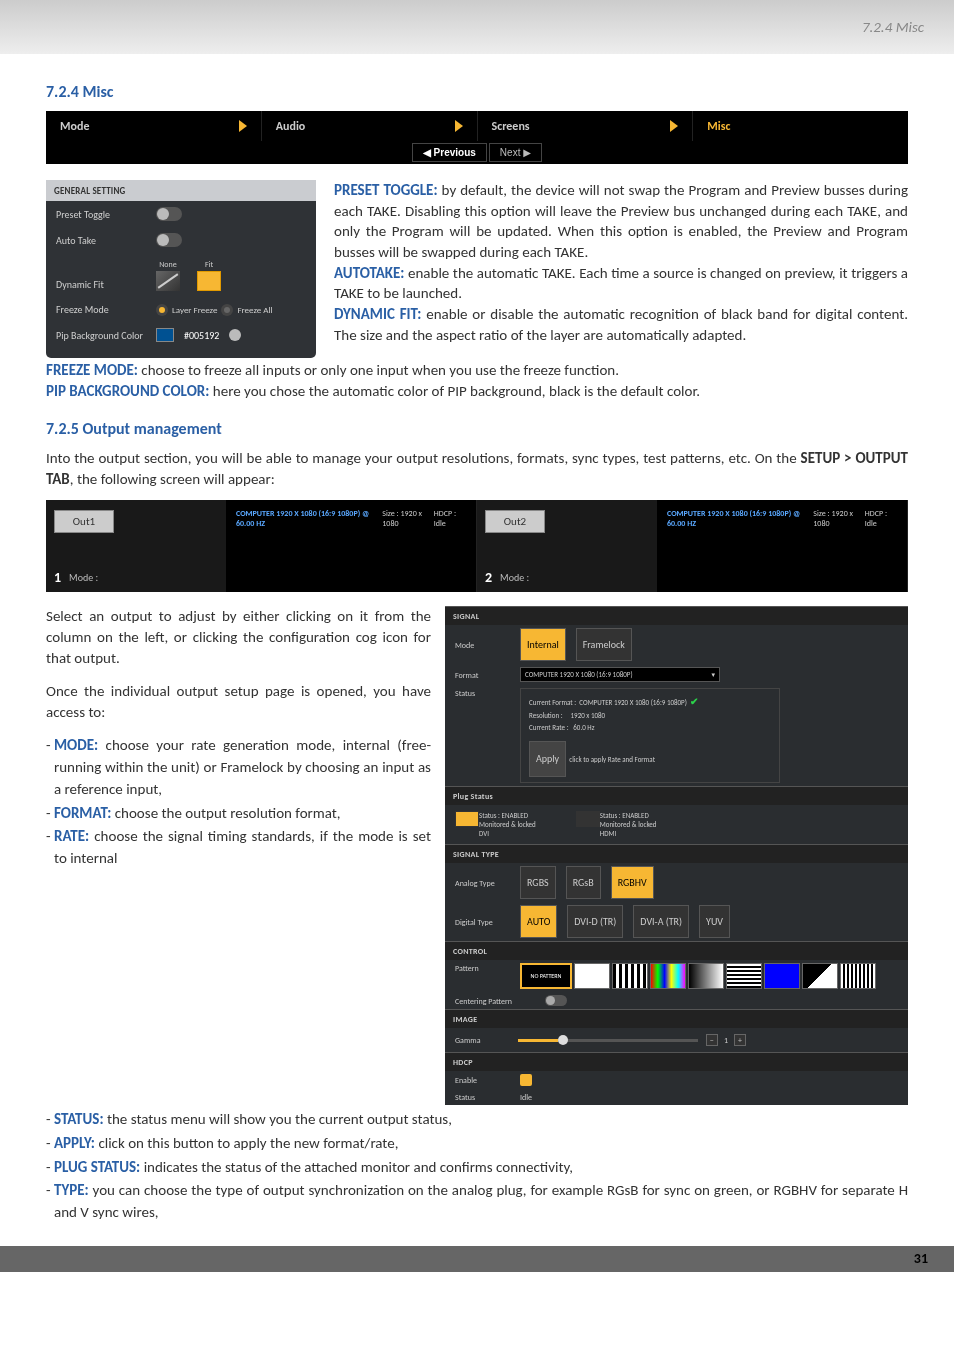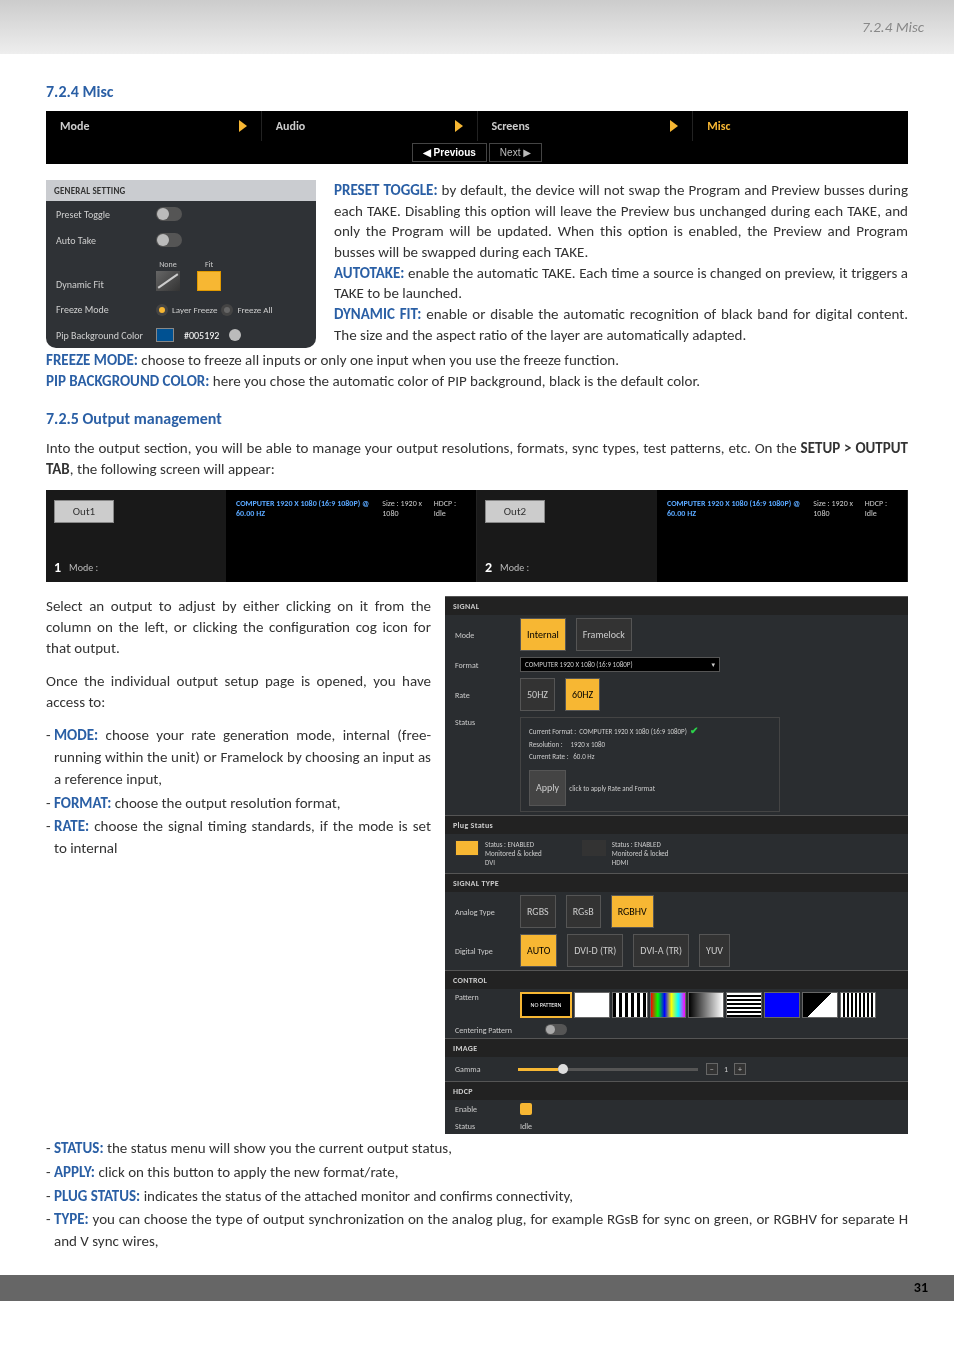--- a/index.html
+++ b/index.html
@@ -14,21 +14,21 @@
   .tabcell { flex: 1; display: flex; align-items: center; justify-content: space-between; padding: 0 14px; color: #ccc; font-size: 12px; font-weight: 600; border-right: 1px solid #222; }
   .tabcell.last { border-right: none; }
   .tabcell.active { color: #f7b733; }
   .chev { width: 0; height: 0; border-top: 6px solid transparent; border-bottom: 6px solid transparent; border-left: 8px solid #f7b733; }
   .navrow { display: flex; justify-content: center; gap: 2px; background: #000; padding-top: 2px; padding-bottom: 2px; }
   .navbtn { background: #000; color: #bbb; border: 1px solid #444; font-size: 10px; padding: 3px 10px; cursor: pointer; }
   .navbtn:first-child { color: #fff; font-weight: 600; }
 
   
   .gs-block { display: flex; gap: 18px; margin-top: 16px; }
-  .gs { background: #2f3236; width: 270px; color: #cfcfcf; font-size: 10px; border-radius: 10px; flex-shrink: 0; }
+  .gs { background: #2f3236; width: 270px; color: #cfcfcf; font-size: 10px; border-radius: 5px; padding-bottom: 10px; flex-shrink: 0; }
   .gs-head { background: #caccd0; color: #333; font-size: 9px; font-weight: 700; padding: 5px 8px; letter-spacing: 0.2px; }
   .gs-row { display: flex; align-items: center; padding: 6px 10px; gap: 10px; }
   .gs-lbl { width: 90px; font-size: 10px; }
   .pill { width: 26px; height: 14px; background: #555; border-radius: 7px; position: relative; }
   .pill::after { content:''; position:absolute; width:12px; height:12px; border-radius:50%; background:#bbb; top:1px; left:1px; }
   .dfit { display: flex; align-items: center; gap: 17px; }
   .dfit-box { width: 24px; height: 20px; background: #444; display: flex; align-items: center; justify-content: center; position: relative; }
   .dfit-none { background: linear-gradient(135deg, #666 0%, #333 100%); }
   .dfit-none::after { content:''; position:absolute; width:100%; height:2px; background:#ccc; transform:rotate(-35deg); }
   .dfit-fit { background: #f7b733; border:1px solid #e29a00; }
@@ -64,21 +64,21 @@
   .rightcol { flex:1; }
   .detail-panel { background:#2a2d30; width:100%; font-size:8px; color:#ccc; }
   .dp-sec { border-top:1px solid #555; padding:4px 8px; background:#222; font-size:8px; font-weight:700; letter-spacing:0.3px; }
   .dp-row { display:flex; align-items:center; padding:3px 10px; gap:10px; }
   .dp-label { width:55px; font-size:8px; }
   .dp-btn { padding:9px 6px; font-size:10px; border:1px solid #555; background:#333; display:inline-block; }
   .dp-btn.orange { background:#f7b733; color:#000; }
   .checkmark { color:#2bd24a; font-size:10px; font-weight:700; }
   .dp-dropdown { background:#000; border:1px solid #555; padding:2px 4px; font-size:7px; flex:1; max-width:200px; display:flex; justify-content:space-between; }
   .dp-plug { display:flex; gap:40px; padding:6px 10px; }
-  .plugbox { display:flex; gap:6px; align-items:flex-start; }
+  .plugbox { display:flex; align-items:flex-start; }
   .plugicon { width:24px; height:16px; background:#f7b733; border:1px solid #333; }
   .plugicon.dark { background:#333; }
   .plugtxt { font-size:7px; line-height:1.3; }
   .dp-pattern { display:flex; gap:2px; align-items:center; padding:6px 10px; flex-wrap:wrap; }
   .patbox { width:36px; height:26px; background:#333; border:1px solid #666; font-size:6px; display:flex; align-items:center; justify-content:center; }
   .dp-slider { display:flex; align-items:center; gap:8px; padding:6px 10px; }
   .slider-track { height:3px; background:#555; width:180px; position:relative; }
   .slider-fill { height:3px; background:#f7b733; width:22%; position:absolute; }
   .slider-thumb { width:10px; height:10px; background:#ddd; border-radius:50%; position:absolute; left:22%; top:-3.5px; }
   .stepper { display:flex; align-items:center; gap:0; font-size:8px;}
@@ -246,25 +246,20 @@
             <span class="dp-btn orange">Internal</span>
             <span class="dp-btn">Framelock</span>
           </div>
         <div class="dp-row">
             <span class="dp-label">Format</span>
             <span class="dp-dropdown">
               <span>COMPUTER 1920 X 1080 (16:9 1080P)</span>
               <span>▾</span>
             </span>
           </div>
-        <div class="dp-row">
-            <span class="dp-label">Rate</span>
-            <span class="dp-btn">50HZ</span>
-            <span class="dp-btn orange">60HZ</span>
-          </div>
         <div class="dp-row" style="align-items:flex-start;">
             <span class="dp-label">Status</span>
           <div style="border:1px solid #444; padding:5px 8px; font-size:7px; line-height:1.6; flex:1; max-width:260px;">
             <div><span>Current Format :</span> &nbsp;<span>COMPUTER 1920 X 1080 (16:9 1080P)</span> &nbsp;<span class="checkmark">✔</span></div>
             <div><span>Resolution :</span> &nbsp;&nbsp;&nbsp;&nbsp;<span>1920 x 1080</span></div>
             <div><span>Current Rate :</span> &nbsp;&nbsp;<span>60.0 Hz</span></div>
             <div style="margin-top:8px;"><span class="dp-btn" style="background:#444;">Apply</span> &nbsp;<span>click to apply Rate and Format</span></div>
           </div>
         </div>
         <div class="dp-sec">Plug Status</div>

